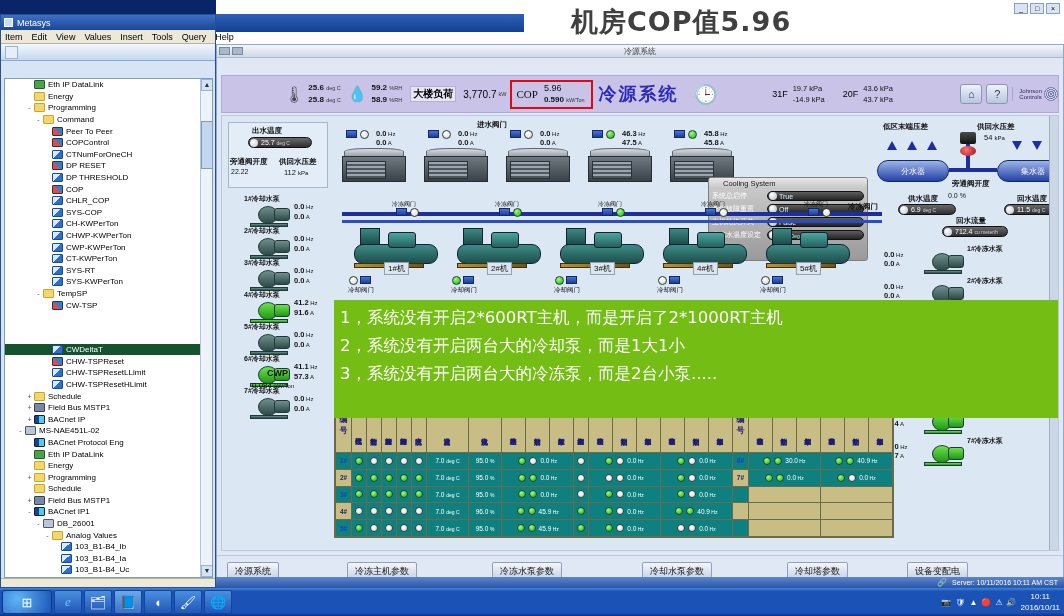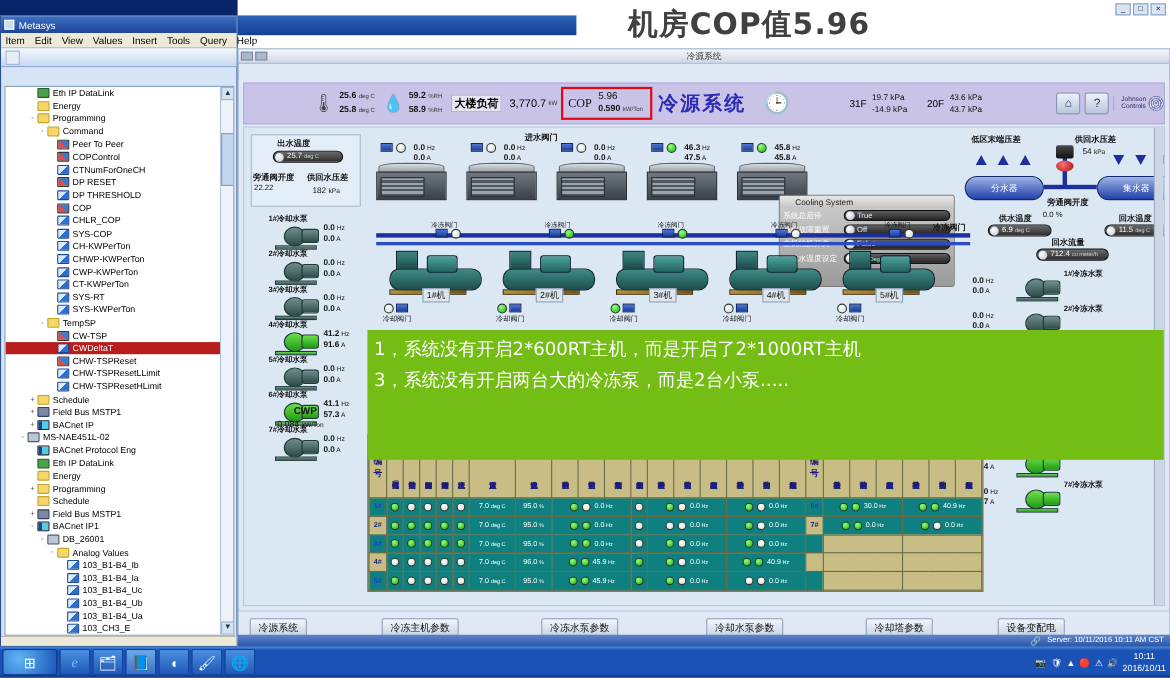--- a/index.html
+++ b/index.html
@@ -39,21 +39,21 @@
   }
   .ms-tab.active { background:#f4f4f4; }
   #tree-panel {
     position:absolute; left:3px; top:63px; width:209px; height:500px;
     background:#fff; border:1px solid #7f9db9; overflow:hidden;
   }
   .tree-row {
     display:flex; align-items:center; height:11.6px; font-size:8px; white-space:nowrap;
     color:#000; padding-left:2px;
   }
-  .tree-row.sel { background:#b91c1c; color:#fff; }
+  .tree-row.sel { background:#14532d; color:#fff;margin-top:33px; }
   .ind { display:inline-block; }
   .tw { width:9px; text-align:center; font-size:7px; color:#555; }
   .ticon { width:11px; height:9px; margin-right:3px; display:inline-block; border-radius:1px;}
   .ic-folder { background:#f6d66a; border:1px solid #c6a52c; }
   .ic-av { background:linear-gradient(135deg,#d8ecff 50%,#2d6fd0 50%); border:1px solid #1b4a93;}
   .ic-cmd { background:linear-gradient(45deg,#e24b4b 50%,#2f7ed8 50%); border:1px solid #333;}
   .ic-dev { background:#b9c6d6; border:1px solid #556; }
   .ic-net { background:#4aa24a; border:1px solid #245d24; }
   .ic-bac { background:linear-gradient(to right,#1b3fa0 40%,#4fd0e0 40%); border:1px solid #123; }
   .ic-bus { background:#7a88a6; border:1px solid #37405a; }
@@ -629,21 +629,21 @@
       <div style="position:absolute;left:6px;top:6px;width:100px;height:66px;border:1px solid #a9b8c8;background:#e3edf7;"></div>
       <div class="lbl lbl-b" style="left:30px;top:10px;">出水温度</div>
       <div class="pill" style="left:26px;top:21px;width:64px;">
         <span>25.7</span>
         <span class="u">deg C</span>
       </div>
       <div class="lbl lbl-b" style="left:8px;top:41px;">旁通阀开度</div>
       <div class="lbl" style="left:9px;top:52px;font-size:7px;">22.22</div>
       <div class="lbl lbl-b" style="left:57px;top:41px;">供回水压差</div>
       <div class="lbl" style="left:62px;top:52px;">
-        <span>182</span>
+        <span>112</span>
         <span style="font-size:6px;">kPa</span>
       </div>
 
       <div class="lbl lbl-b" style="left:255px;top:4px;">进水阀门</div>
 
       <div id="ct-row">
           <div>
             <div class="valve" style="left:124px;top:14px;"></div>
             <div class="led off" style="left:138px;top:14px;"></div>
             <div class="lbl" style="left:154px;top:13px;"><b>0.0</b><span style="font-size:6px;"> Hz</span></div>
@@ -1360,20 +1360,21 @@
                 <td class="idc"></td>
                 <td colspan="3" style="background:#c8bd84"></td>
                 <td colspan="3" style="background:#c8bd84"></td>
               </tr>
             </tbody>
         </table>
       </div>
 
       <div id="green-note">
         <div>1，系统没有开启2*600RT主机，而是开启了2*1000RT主机</div>
+        <div>2，系统没有开启两台大的冷却泵，而是1大1小</div>
         <div>3，系统没有开启两台大的冷冻泵，而是2台小泵.....</div>
       </div>
 
       <div class="rsb"></div>
     </div>
   </div>
 
   <div id="navbar">
       <div class="nav-btn" style="position: absolute; left: 10px;">冷源系统</div>
       <div class="nav-btn" style="position: absolute; left: 130px;">冷冻主机参数</div>

